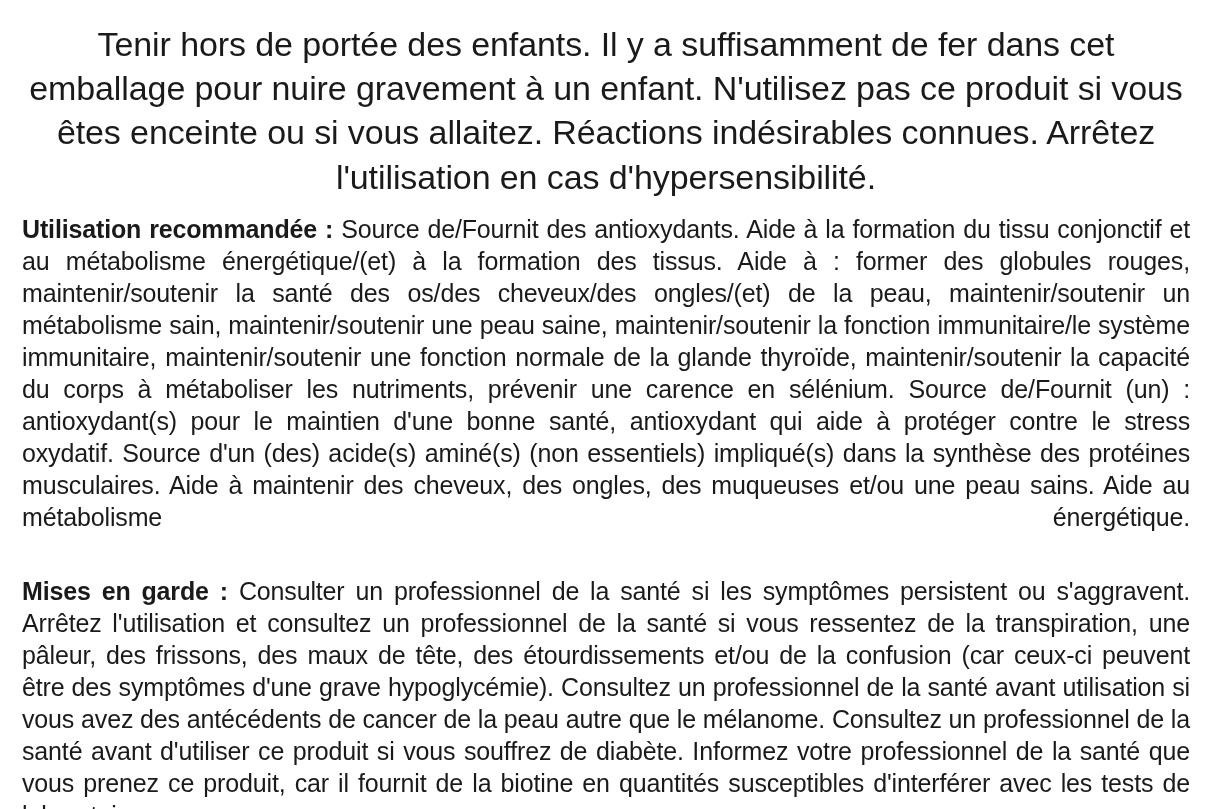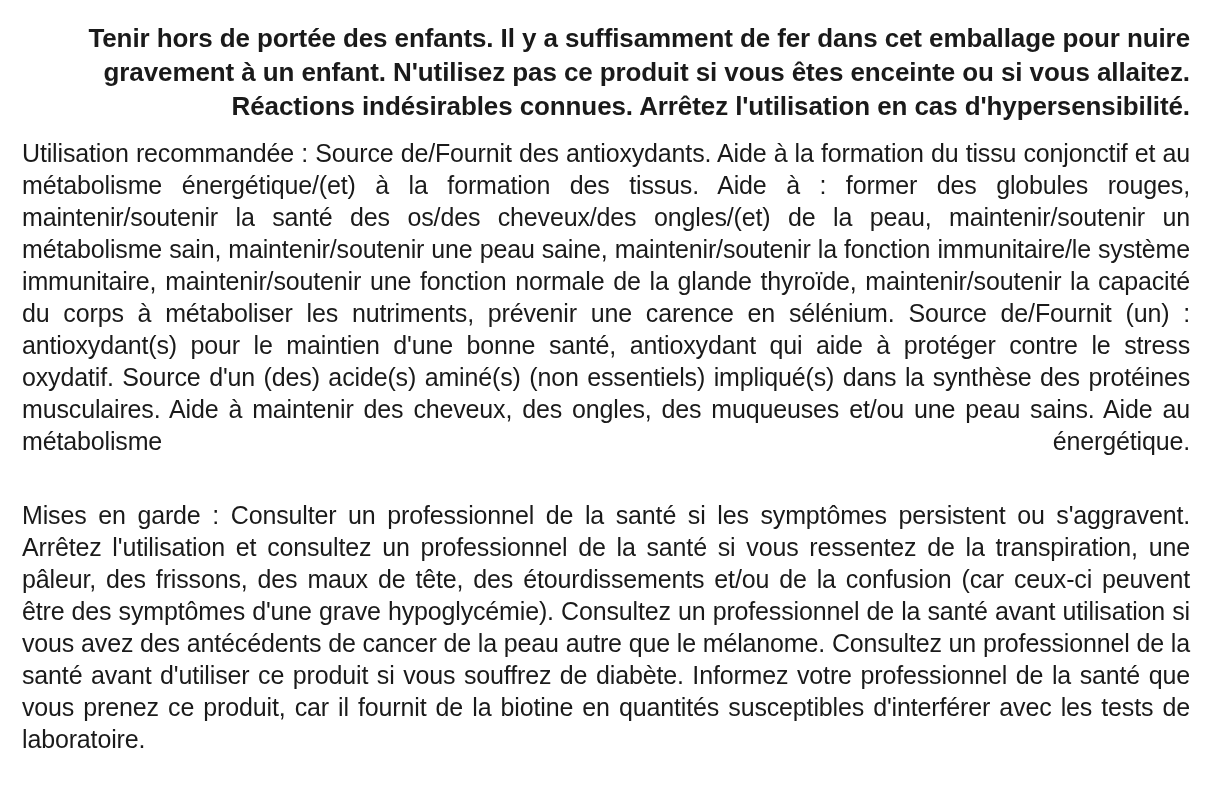--- a/index.html
+++ b/index.html
@@ -18,37 +18,37 @@
     box-sizing: border-box;
     width: 1208px;
     height: 809px;
     padding: 22px 18px 10px 22px;
     background: #ffffff;
   }
   .block {
     margin: 0 0 8px 0;
   }
   .warning-block {
-    font-weight: bold;
-    font-size: 26px;
+    font-weight: normal;
+    font-size: 34px;
     line-height: 1.30;
     letter-spacing: -0.1px;
-    text-align: right;
+    text-align: center;
     margin-bottom: 14px;
   }
   .section {
     font-size: 25px;
     line-height: 1.28;
     text-align: justify;
     text-justify: inter-word;
     margin-bottom: 10px;
     letter-spacing: -0.15px;
   }
   .section-heading {
-    font-weight: normal;
+    font-weight: bold;
   }
   .section-body {
     font-weight: normal;
   }
   
   .section:after {
     content: "";
     display: inline-block;
     width: 100%;
   }

